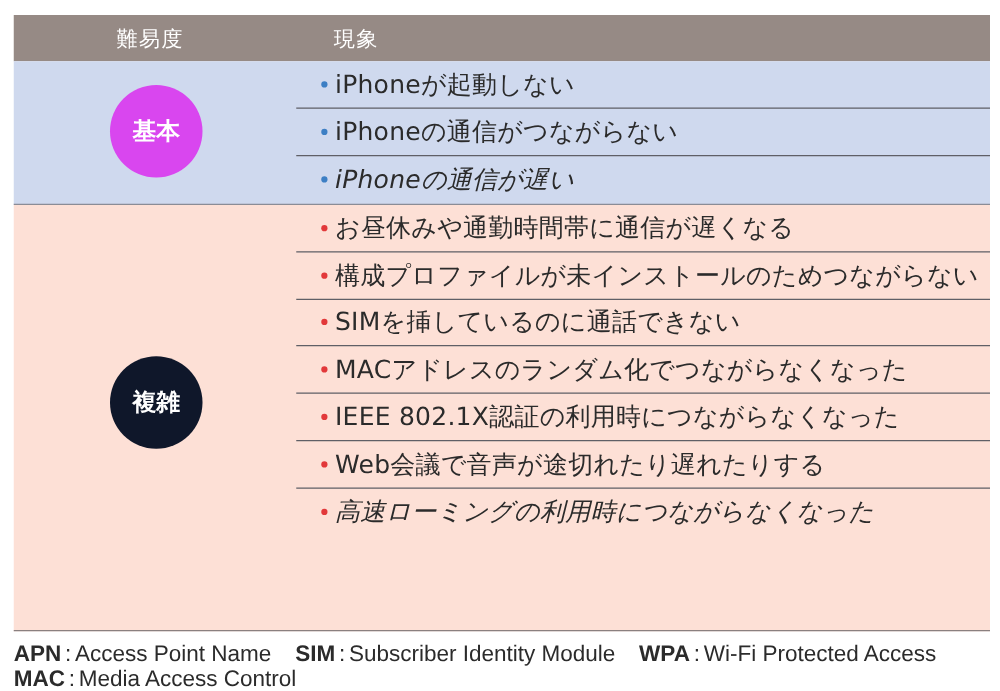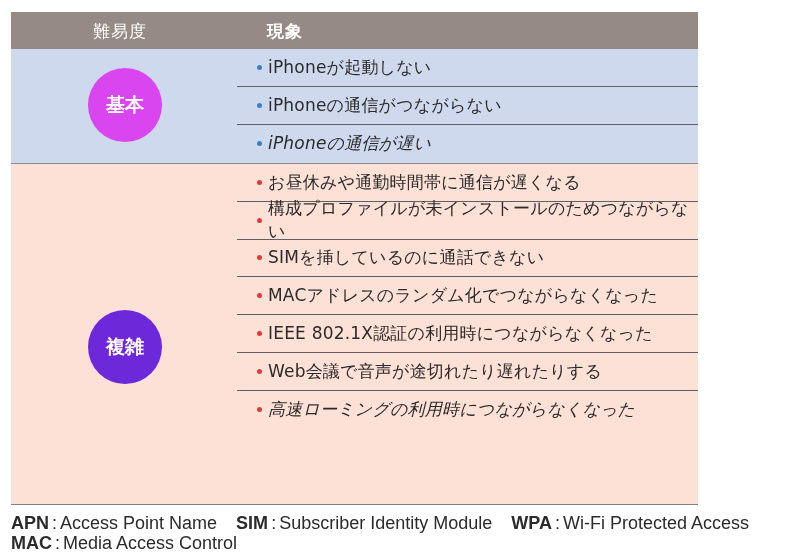--- a/index.html
+++ b/index.html
@@ -1,31 +1,31 @@
 <!DOCTYPE html>
 <html><head>
 <meta charset="utf-8">
 <style>
   html, body { margin: 0; padding: 0; background: #ffffff; }
   body { width: 800px; height: 553px; position: relative; overflow: hidden;
          font-family: "DejaVu Sans", "Liberation Sans", sans-serif; color: #2b2b2b; }
-  .table { position: absolute; left: 11px; top: 12px; width: 687px; }
+  .table { position: absolute; left: 11px; top: 12px; width: 781px; }
   .header { height: 37px; background: #968a85; position: relative; color: #ffffff; font-size: 17px; }
   .header .h1 { position: absolute; left: 82px; top: 8px; letter-spacing: 1px; }
-  .header .h2 { position: absolute; left: 256px; top: 8px; letter-spacing: 1px; font-weight: bold; }
+  .header .h2 { position: absolute; left: 256px; top: 8px; letter-spacing: 1px; }
   .section { position: relative; }
   .section.basic { background: #cfd9ee; height: 114px; border-bottom: 1px solid #8a8c96; }
   .section.complex { background: #fde0d6; height: 340px; border-bottom: 1px solid #8a8080; }
   .circle { position: absolute; left: 77px; width: 74px; height: 74px; border-radius: 50%;
             color: #ffffff; font-size: 19px; font-weight: bold; display: flex; align-items: center; justify-content: center; }
   .basic .circle { top: 19px; background: #d946ef; }
-  .complex .circle { top: 146px; background: #6d28d9; }
+  .complex .circle { top: 121px; background: #0f172a; }
   .rows { position: absolute; left: 226px; right: 0; top: 0; }
   .row { position: relative; height: 37px; border-bottom: 1px solid #5f5f66; display: flex; align-items: center;
-         font-size: 17px; letter-spacing: 0.2px; }
+         font-size: 20px; letter-spacing: 0.2px; }
   .row:last-child { border-bottom: none; font-style: italic; }
   .complex .row { height: 36.8px; }
   .bullet { display: inline-block; width: 5px; height: 5px; border-radius: 50%; margin-left: 20px; margin-right: 6px; }
   .basic .bullet { background: #3d7fc4; }
   .complex .bullet { background: #e2383a; }
   .notes { position: absolute; left: 11px; top: 513px; font-size: 18px; color: #2b2b2b; line-height: 20px;
            font-family: "Liberation Sans", "DejaVu Sans", sans-serif; }
   .notes b { font-weight: bold; }
   .notes .sep { margin: 0 3px; }
   .notes .gap { display: inline-block; width: 14px; }

